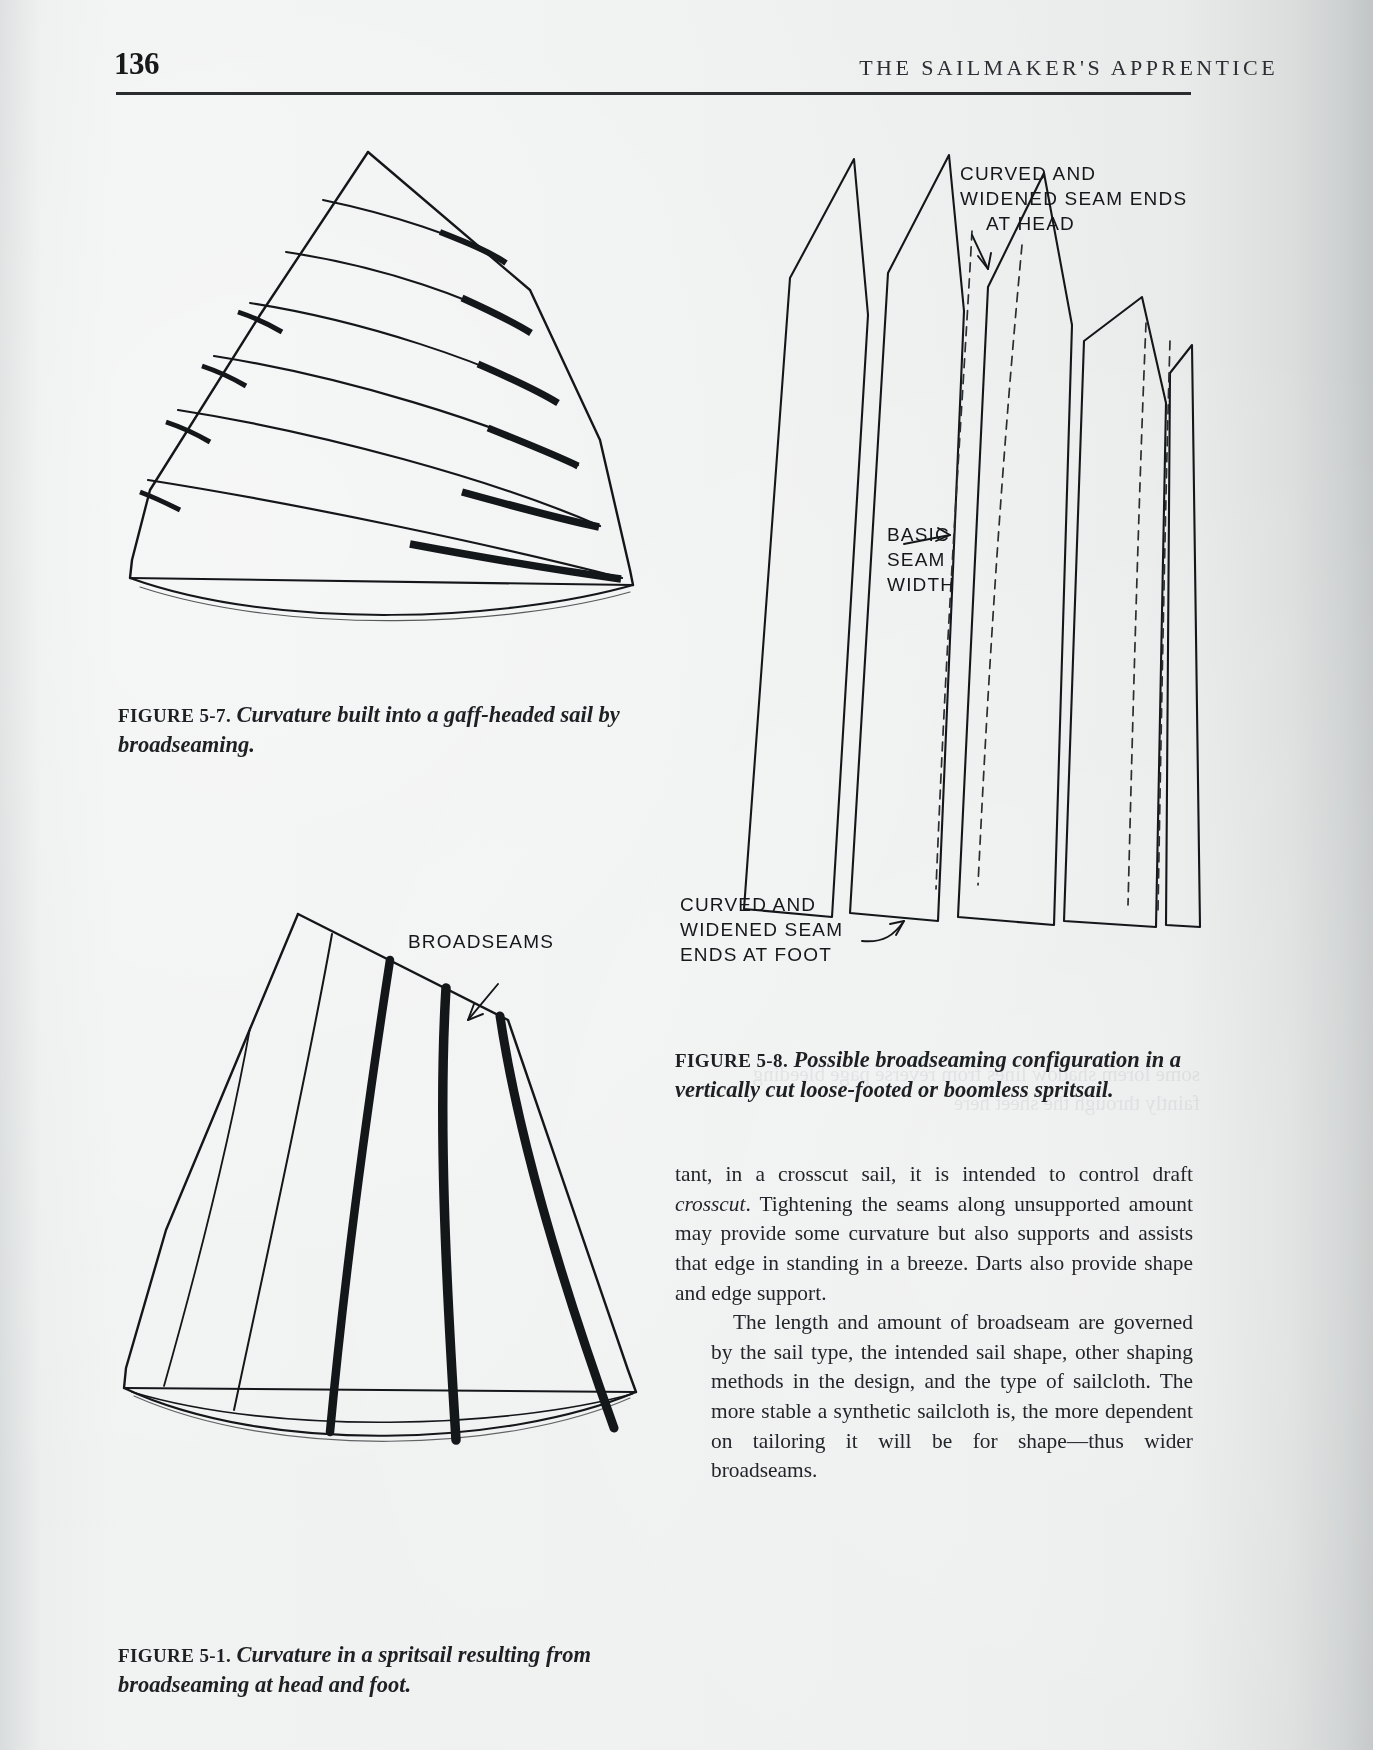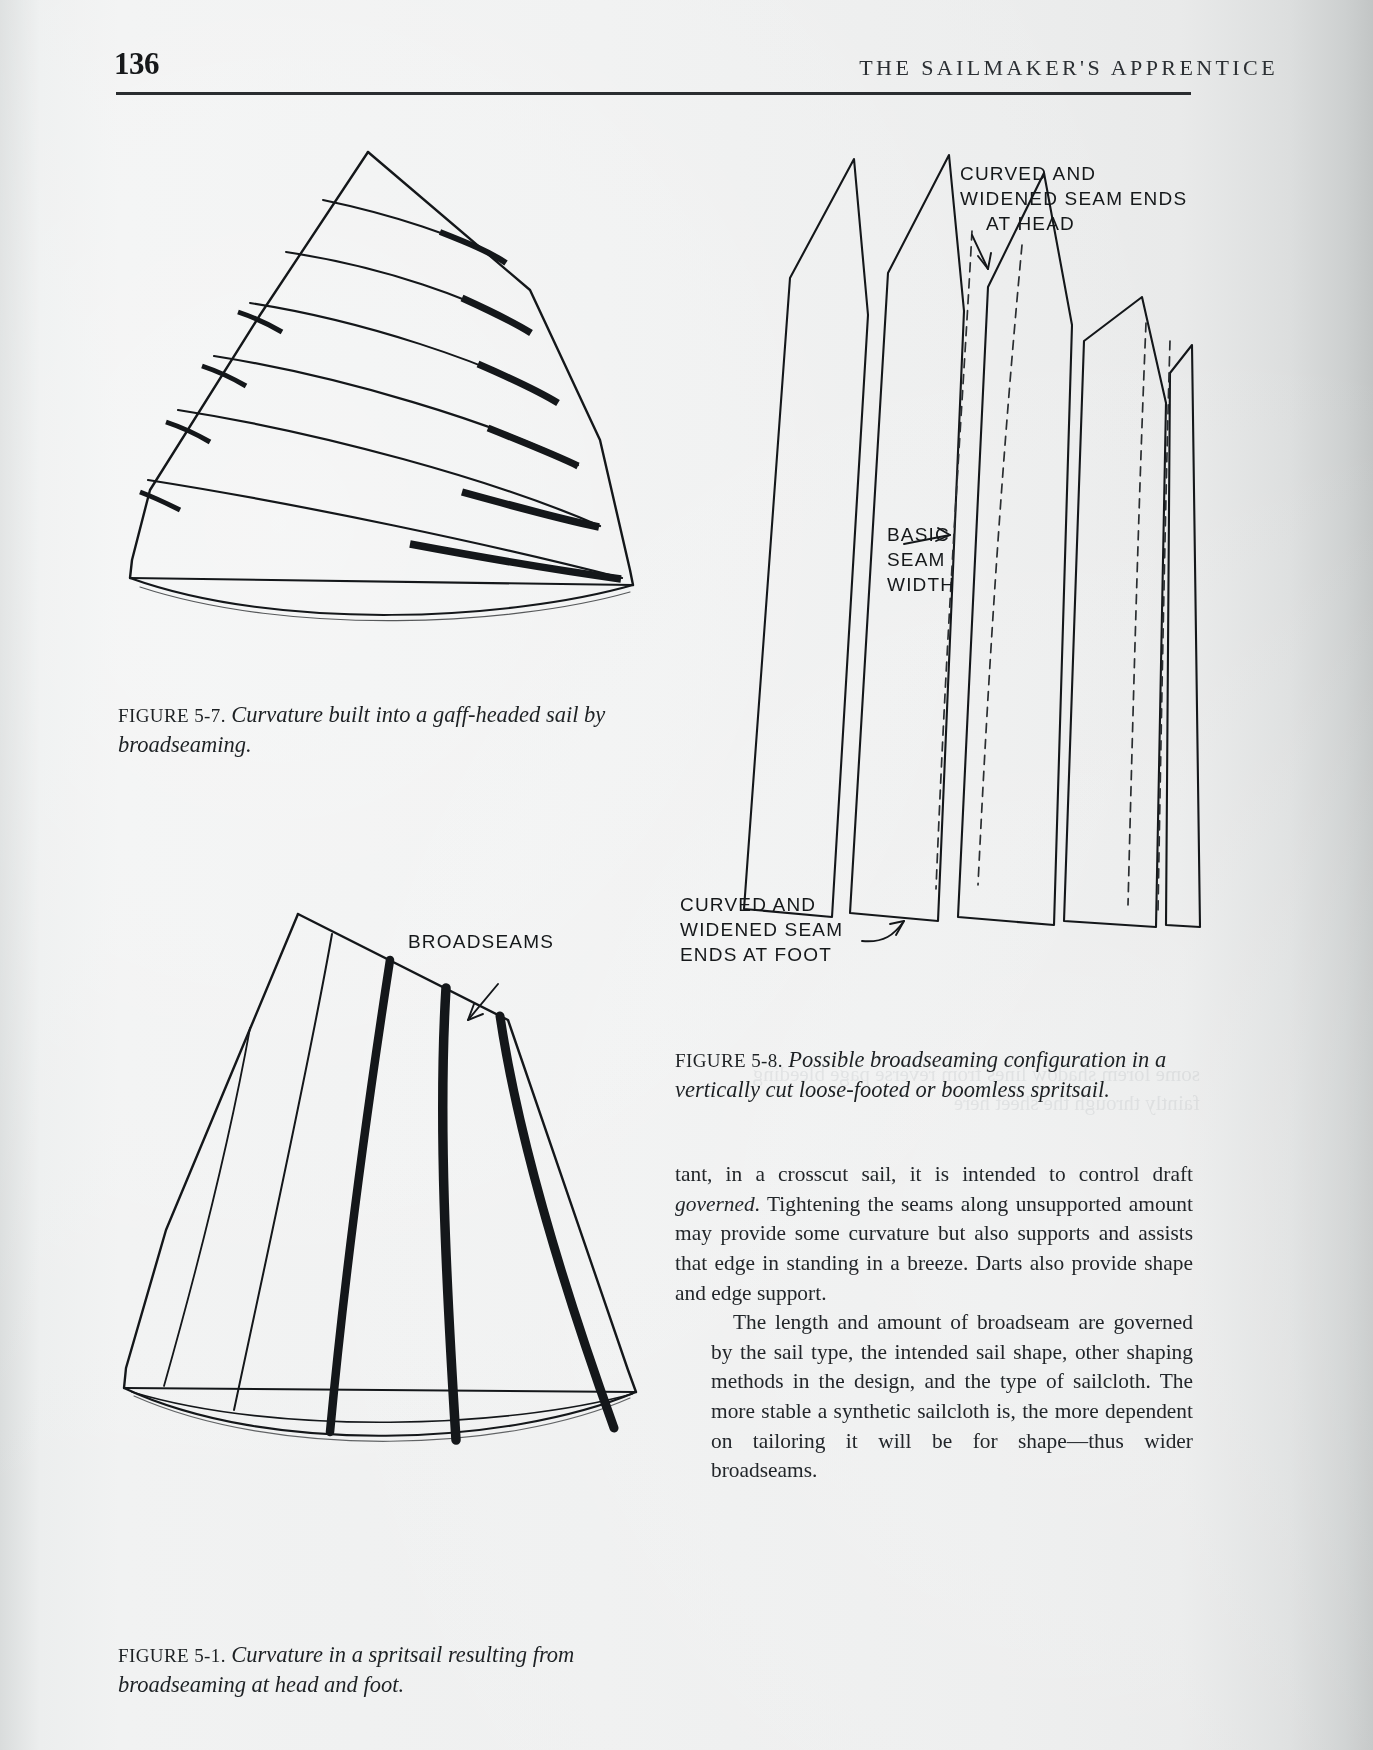--- a/index.html
+++ b/index.html
@@ -46,20 +46,21 @@
 
   
   .fig { position:absolute; }
   .fig svg { display:block; }
 
   .caption {
     position:absolute;
     font-family:"Liberation Serif", serif;
     font-size:21.5px; color:#1d2124; line-height:1.30;
     width:520px;
+    font-weight:bold;
   }
   .caption .lbl {
     font-style:normal; font-variant:normal;
     font-size:19px; letter-spacing:0.4px;
   }
   .caption .txt { font-style:italic; font-size:22.5px; }
 
   
   .bodycol {
     position:absolute; left:675px; top:1160px; width:518px;
@@ -220,19 +221,19 @@
     <span class="lbl">FIGURE 5-1.</span>
     <span class="txt">Curvature in a spritsail resulting from broadseaming at head and foot.</span>
   </div>
 
   <div class="ghost" style="left:700px; top:1060px;">
     some lorem shadow lines from reverse page bleeding faintly through the sheet here
   </div>
 
   <div class="bodycol">
     <p>
-      <span>tant, in a crosscut sail, it is intended to control draft </span><i>governed</i><span>. Tightening the seams along unsupported amount may provide some curvature but also supports and assists that edge in standing in a breeze. Darts also provide shape and edge support.</span>
+      <span>tant, in a crosscut sail, it is intended to control draft </span><i>crosscut</i><span>. Tightening the seams along unsupported amount may provide some curvature but also supports and assists that edge in standing in a breeze. Darts also provide shape and edge support.</span>
     </p>
     <p class="indent">
       <span>The length and amount of broadseam are governed by the sail type, the intended sail shape, other shaping methods in the design, and the type of sailcloth. The more stable a synthetic sailcloth is, the more dependent on tailoring it will be for shape—thus wider broadseams.</span>
     </p>
   </div>
 </div>
 
 </body></html>

